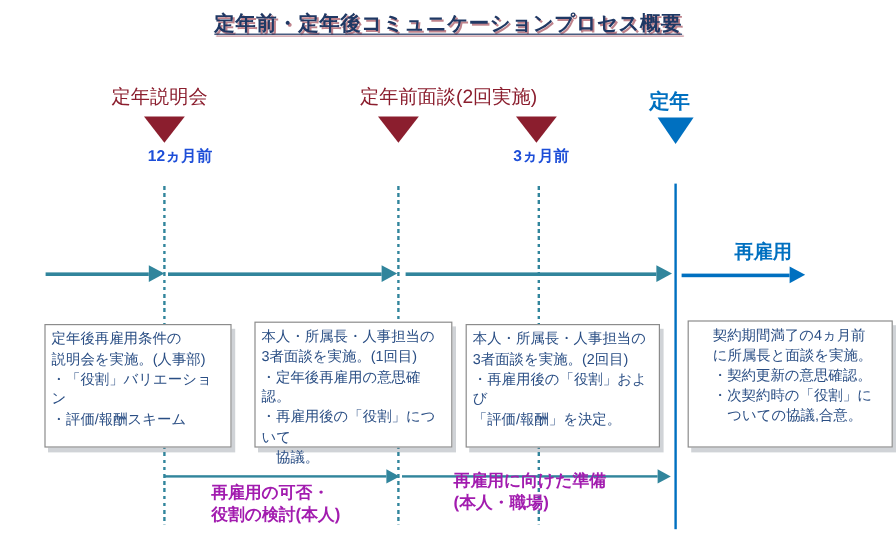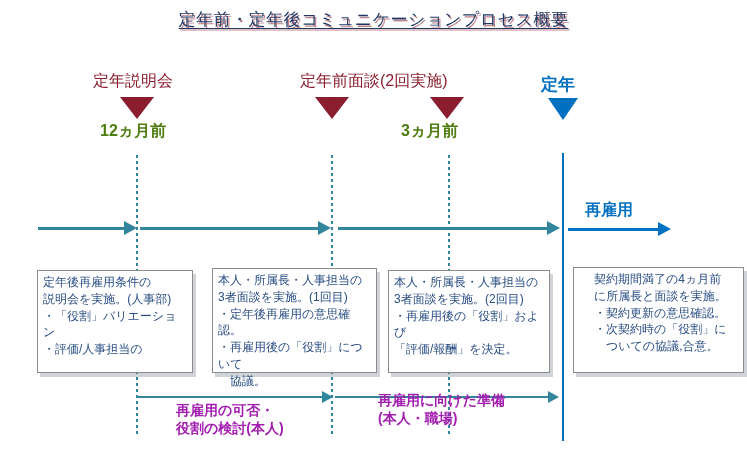--- a/index.html
+++ b/index.html
@@ -2,28 +2,28 @@
 <html><head>
 <meta charset="utf-8">
 <style>
   html,body{margin:0;padding:0;background:#fff;}
   .canvas{
     position:relative;width:747px;height:454px;background:#ffffff;overflow:hidden;
     font-family:"Liberation Sans","DejaVu Sans",sans-serif;
   }
   .abs{position:absolute;}
   
-  .title{left:0;right:0;top:8px;text-align:center;font-size:17px;font-weight:normal;
+  .title{left:0;right:0;top:8px;text-align:center;font-size:17px;font-weight:bold;
     color:#1F3864;letter-spacing:0.5px;}
   .title span{text-decoration:underline;text-underline-offset:3px;
     text-shadow:1.5px 1.5px 0 rgba(139,30,46,0.55);}
   
   .evt-red{color:#8B1E2E;font-weight:normal;font-size:16px;white-space:nowrap;}
   .evt-blue{color:#0070C0;font-weight:bold;font-size:17px;white-space:nowrap;}
-  .time-red{color:#4d7c0f;font-weight:bold;font-size:16px;width:100px;white-space:nowrap;}
+  .time-red{color:#1d4ed8;font-weight:bold;font-size:13px;width:100px;text-align:center;white-space:nowrap;}
   
   .tri-down-red{width:0;height:0;border-left:17px solid transparent;
     border-right:17px solid transparent;border-top:22px solid #8B1E2E;}
   .tri-down-blue{width:0;height:0;border-left:15px solid transparent;
     border-right:15px solid transparent;border-top:22px solid #0070C0;}
   
   .hline{height:3px;background:#31859C;}
   .hline-thin{height:2px;background:#31859C;}
   .hline-blue{height:3px;background:#0070C0;}
   .ah-teal{width:0;height:0;border-left:13px solid #31859C;
@@ -69,28 +69,28 @@
   <div class="abs vdash z1" style="left:448px;top:155px;height:282px;"></div>
   <div class="abs vsolid-blue z1" style="left:562px;top:153px;height:288px;"></div>
 
   <div class="abs hline z1" style="left:38px;top:227px;width:86px;"></div>
   <div class="abs ah-teal z1" style="left:124px;top:221px;"></div>
   <div class="abs hline z1" style="left:140px;top:227px;width:178px;"></div>
   <div class="abs ah-teal z1" style="left:318px;top:221px;"></div>
   <div class="abs hline z1" style="left:338px;top:227px;width:209px;"></div>
   <div class="abs ah-teal z1" style="left:547px;top:221px;"></div>
 
-  <div class="abs rehire z3" style="left:585px;top:200px;text-align:right;">再雇用</div>
+  <div class="abs rehire z3" style="left:612px;top:200px;text-align:right;">再雇用</div>
   <div class="abs hline-blue z1" style="left:568px;top:228px;width:90px;"></div>
   <div class="abs ah-blue z1" style="left:658px;top:222px;"></div>
 
   <div class="abs pbox" style="left:37px;top:270px;width:156px;height:103px;">定年後再雇用条件の
 説明会を実施。(人事部)
 ・「役割」バリエーション
-・評価/人事担当の</div>
+・評価/報酬スキーム</div>
   <div class="abs pbox" style="left:212px;top:268px;width:165px;height:105px;">本人・所属長・人事担当の
 3者面談を実施。(1回目)
 ・定年後再雇用の意思確認。
 ・再雇用後の「役割」について
 　協議。</div>
   <div class="abs pbox" style="left:388px;top:270px;width:162px;height:103px;">本人・所属長・人事担当の
 3者面談を実施。(2回目)
 ・再雇用後の「役割」および
 「評価/報酬」を決定。</div>
   <div class="abs pbox" style="left:573px;top:267px;width:171px;height:106px;padding-left:20px;">契約期間満了の4ヵ月前

